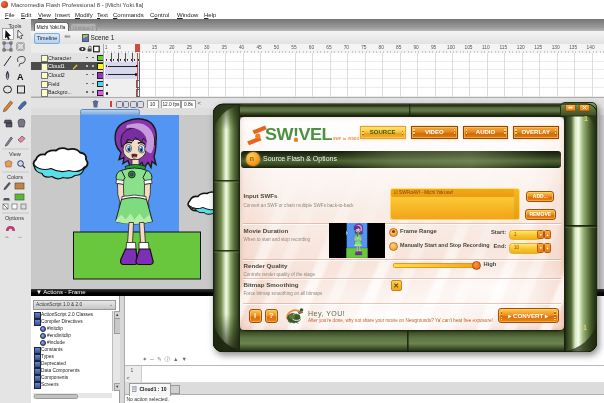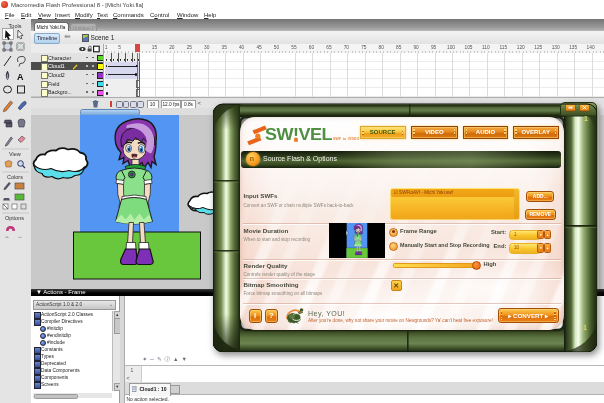--- a/index.html
+++ b/index.html
@@ -58,21 +58,21 @@
 .tcirc{position:absolute;width:4px;height:4px;border-radius:50%;background:radial-gradient(circle at 35% 35%,#88aaee,#3355aa);border:0.5px solid #223;}
 #vscroll{left:81px;top:15px;width:7px;height:80px;background:#e6e6e6;border-left:0.5px solid #bbb;}
 .varrow{position:absolute;left:0.5px;width:5.5px;height:6px;background:#d4d4d4;border:0.5px solid #a0a0a0;font-size:4px;text-align:center;line-height:6px;color:#333;}
 #hscroll2{left:2px;top:97px;width:79px;height:5px;background:#e6e6e6;}
 #hthumb2{left:1px;top:0.5px;width:42px;height:3.5px;background:#c2c2c2;border:0.5px solid #9a9a9a;border-radius:1.5px;}
 #splitter{left:88.5px;top:0;width:4.5px;height:107px;background:#d8d8d8;border-right:1px solid #aaa;}
 #scriptpane{left:93.5px;top:0;width:479.5px;height:107px;background:#fff;}
 
 #dialog{left:213px;top:100px;width:384px;height:252px;}
 #dlgframe{filter:drop-shadow(2px 3.5px 3.5px rgba(35,35,35,0.55));}
-#interior{left:27px;top:17px;width:324px;height:213px;border-radius:15px;overflow:hidden;
+#interior{left:27px;top:17px;width:324px;height:213px;border-radius:4px;overflow:hidden;
  background:
   linear-gradient(180deg,rgba(255,255,255,0.9) 0%,rgba(255,255,255,0.4) 22%,rgba(255,255,255,0) 45%),
   linear-gradient(90deg,rgba(242,198,182,0.45),rgba(242,198,182,0) 10%,rgba(242,198,182,0) 90%,rgba(242,198,182,0.45)),
   linear-gradient(180deg,#fdfcfb 0%,#fcf5f1 18%,#f9ece5 45%,#f7e2d9 75%,#f4dbd0 100%);
  box-shadow:inset 0 0 5px rgba(160,100,70,0.28);}
 #rays{left:0;top:0;width:324px;height:213px;
  background:
   radial-gradient(ellipse 240px 75px at 48% 94%,rgba(255,255,255,0.98),rgba(255,255,255,0) 75%),
   radial-gradient(ellipse 130px 55px at 78% 80%,rgba(255,255,255,0.8),rgba(255,255,255,0) 72%),
   repeating-linear-gradient(113deg,rgba(255,255,255,0) 0 9px,rgba(255,255,255,0.7) 13px 20px,rgba(255,255,255,0) 24px 34px,rgba(255,255,255,0.42) 38px 45px,rgba(255,255,255,0) 49px 58px);

